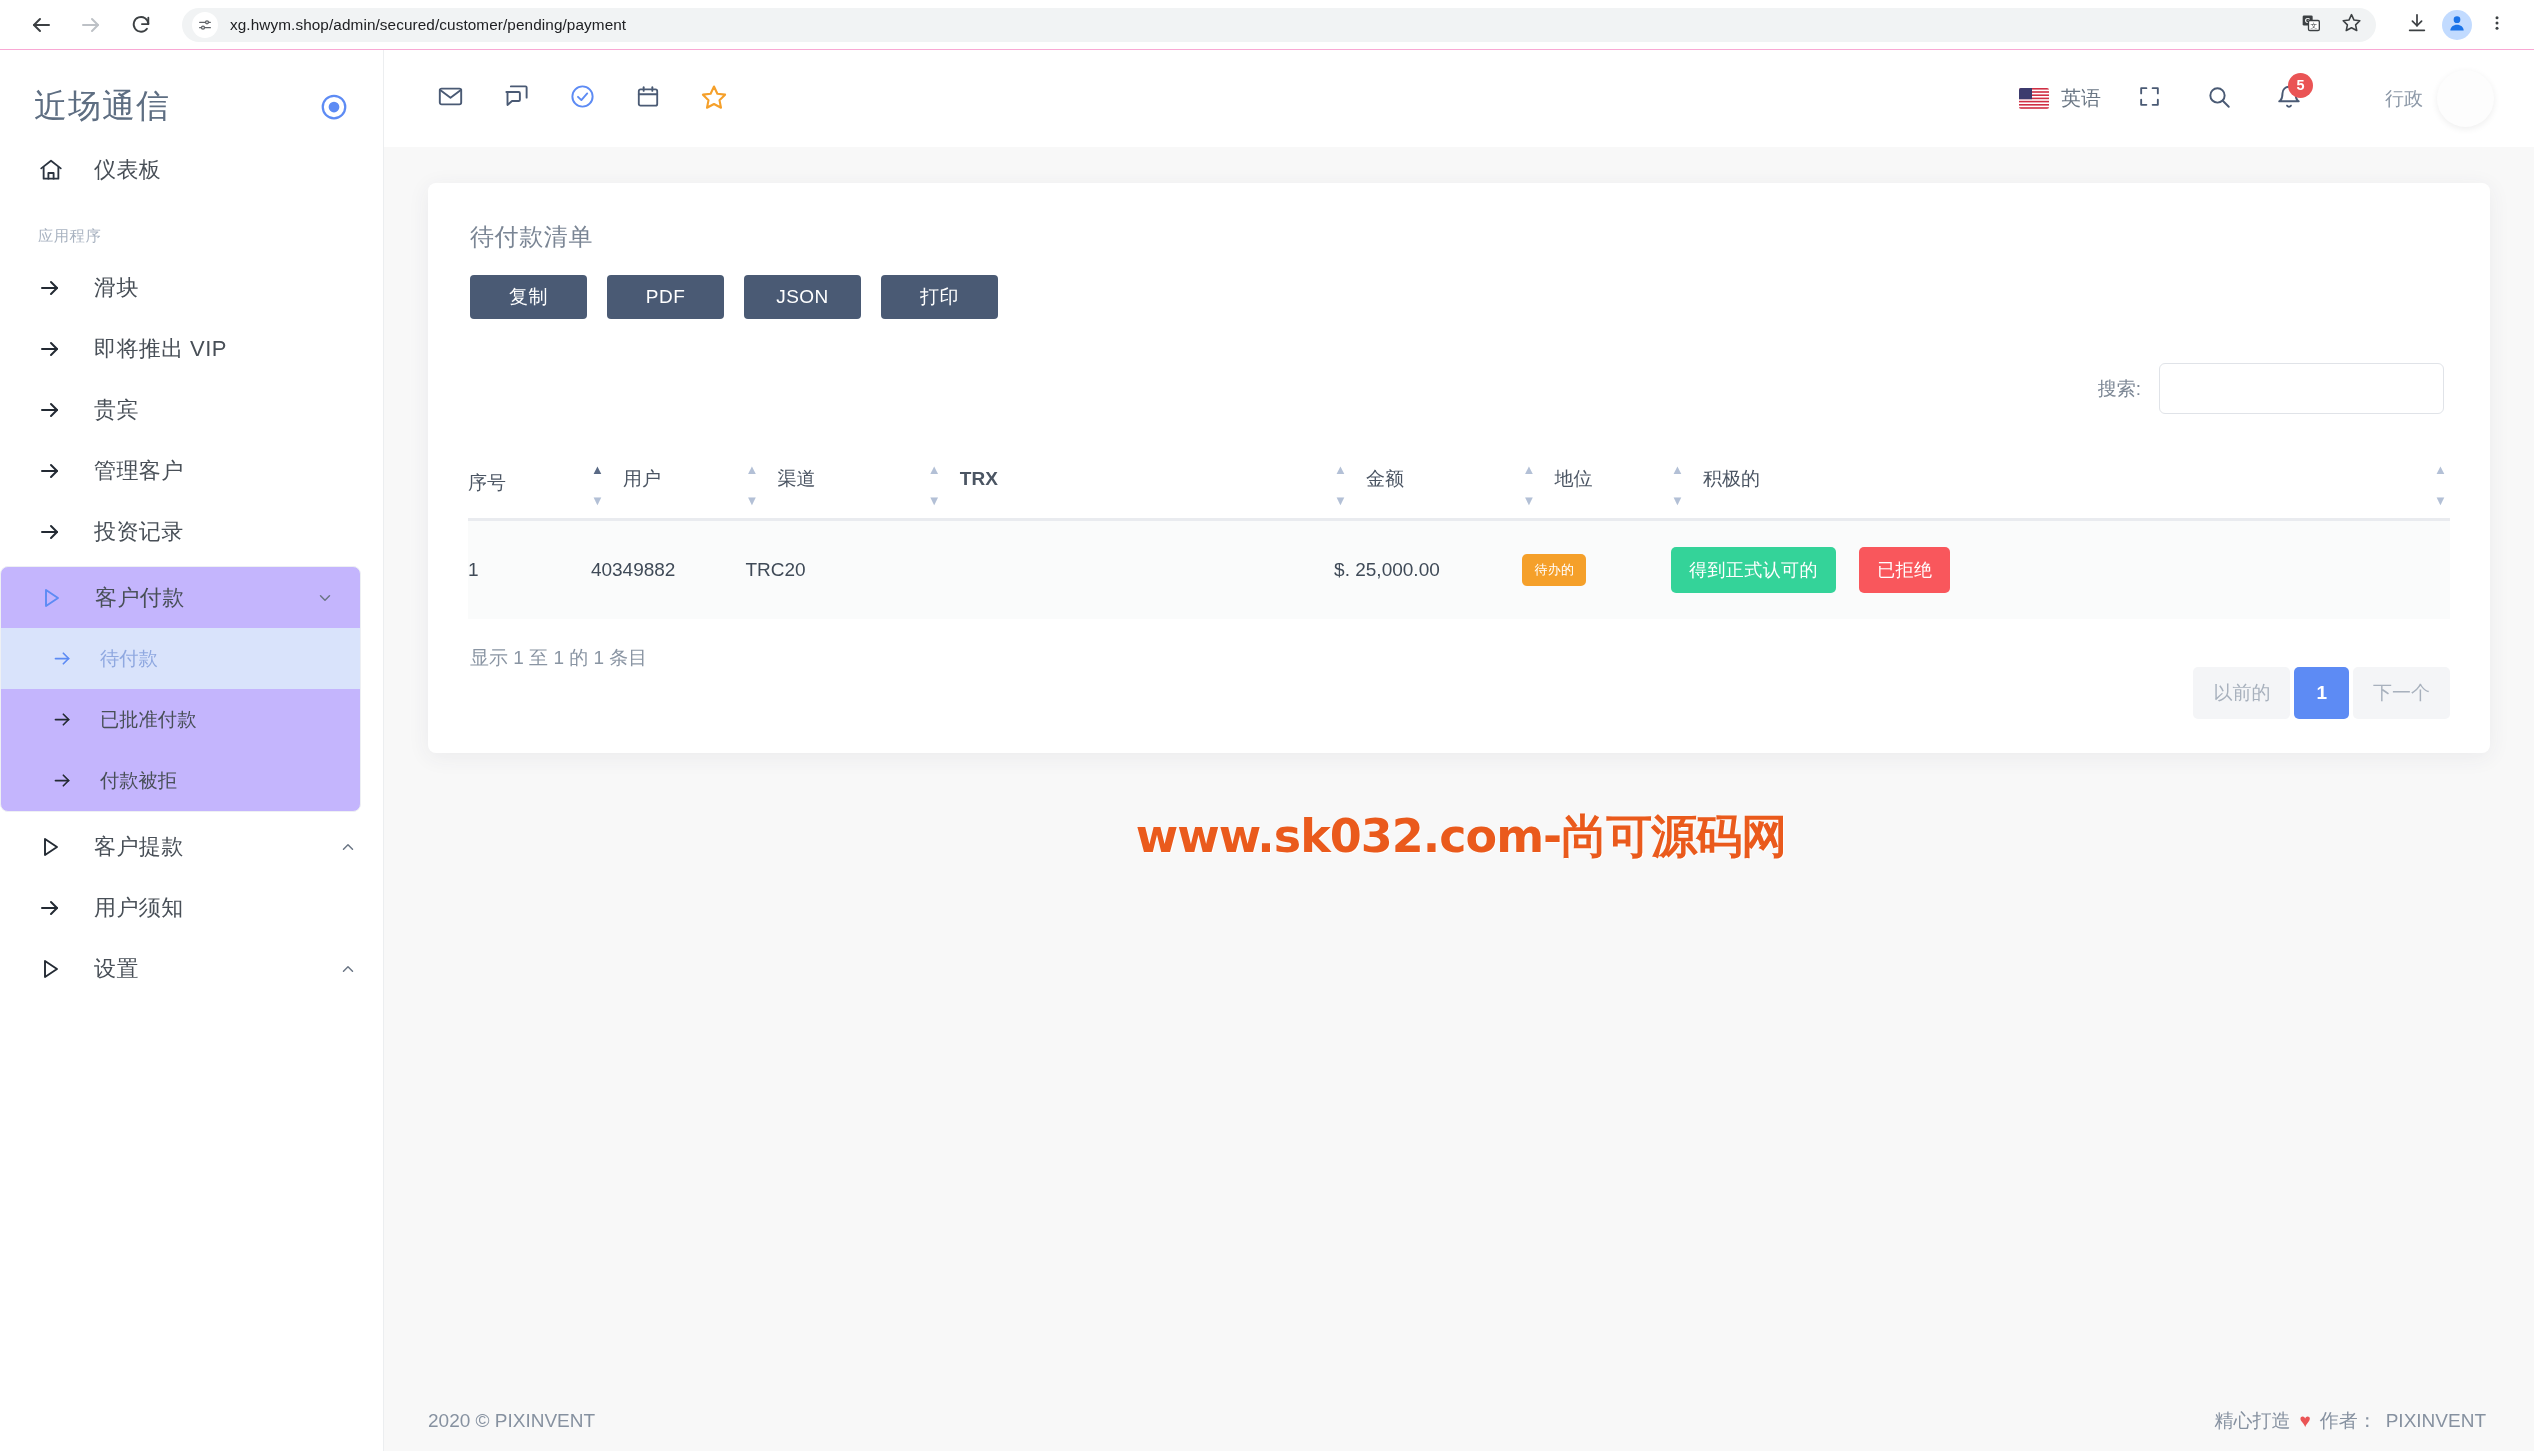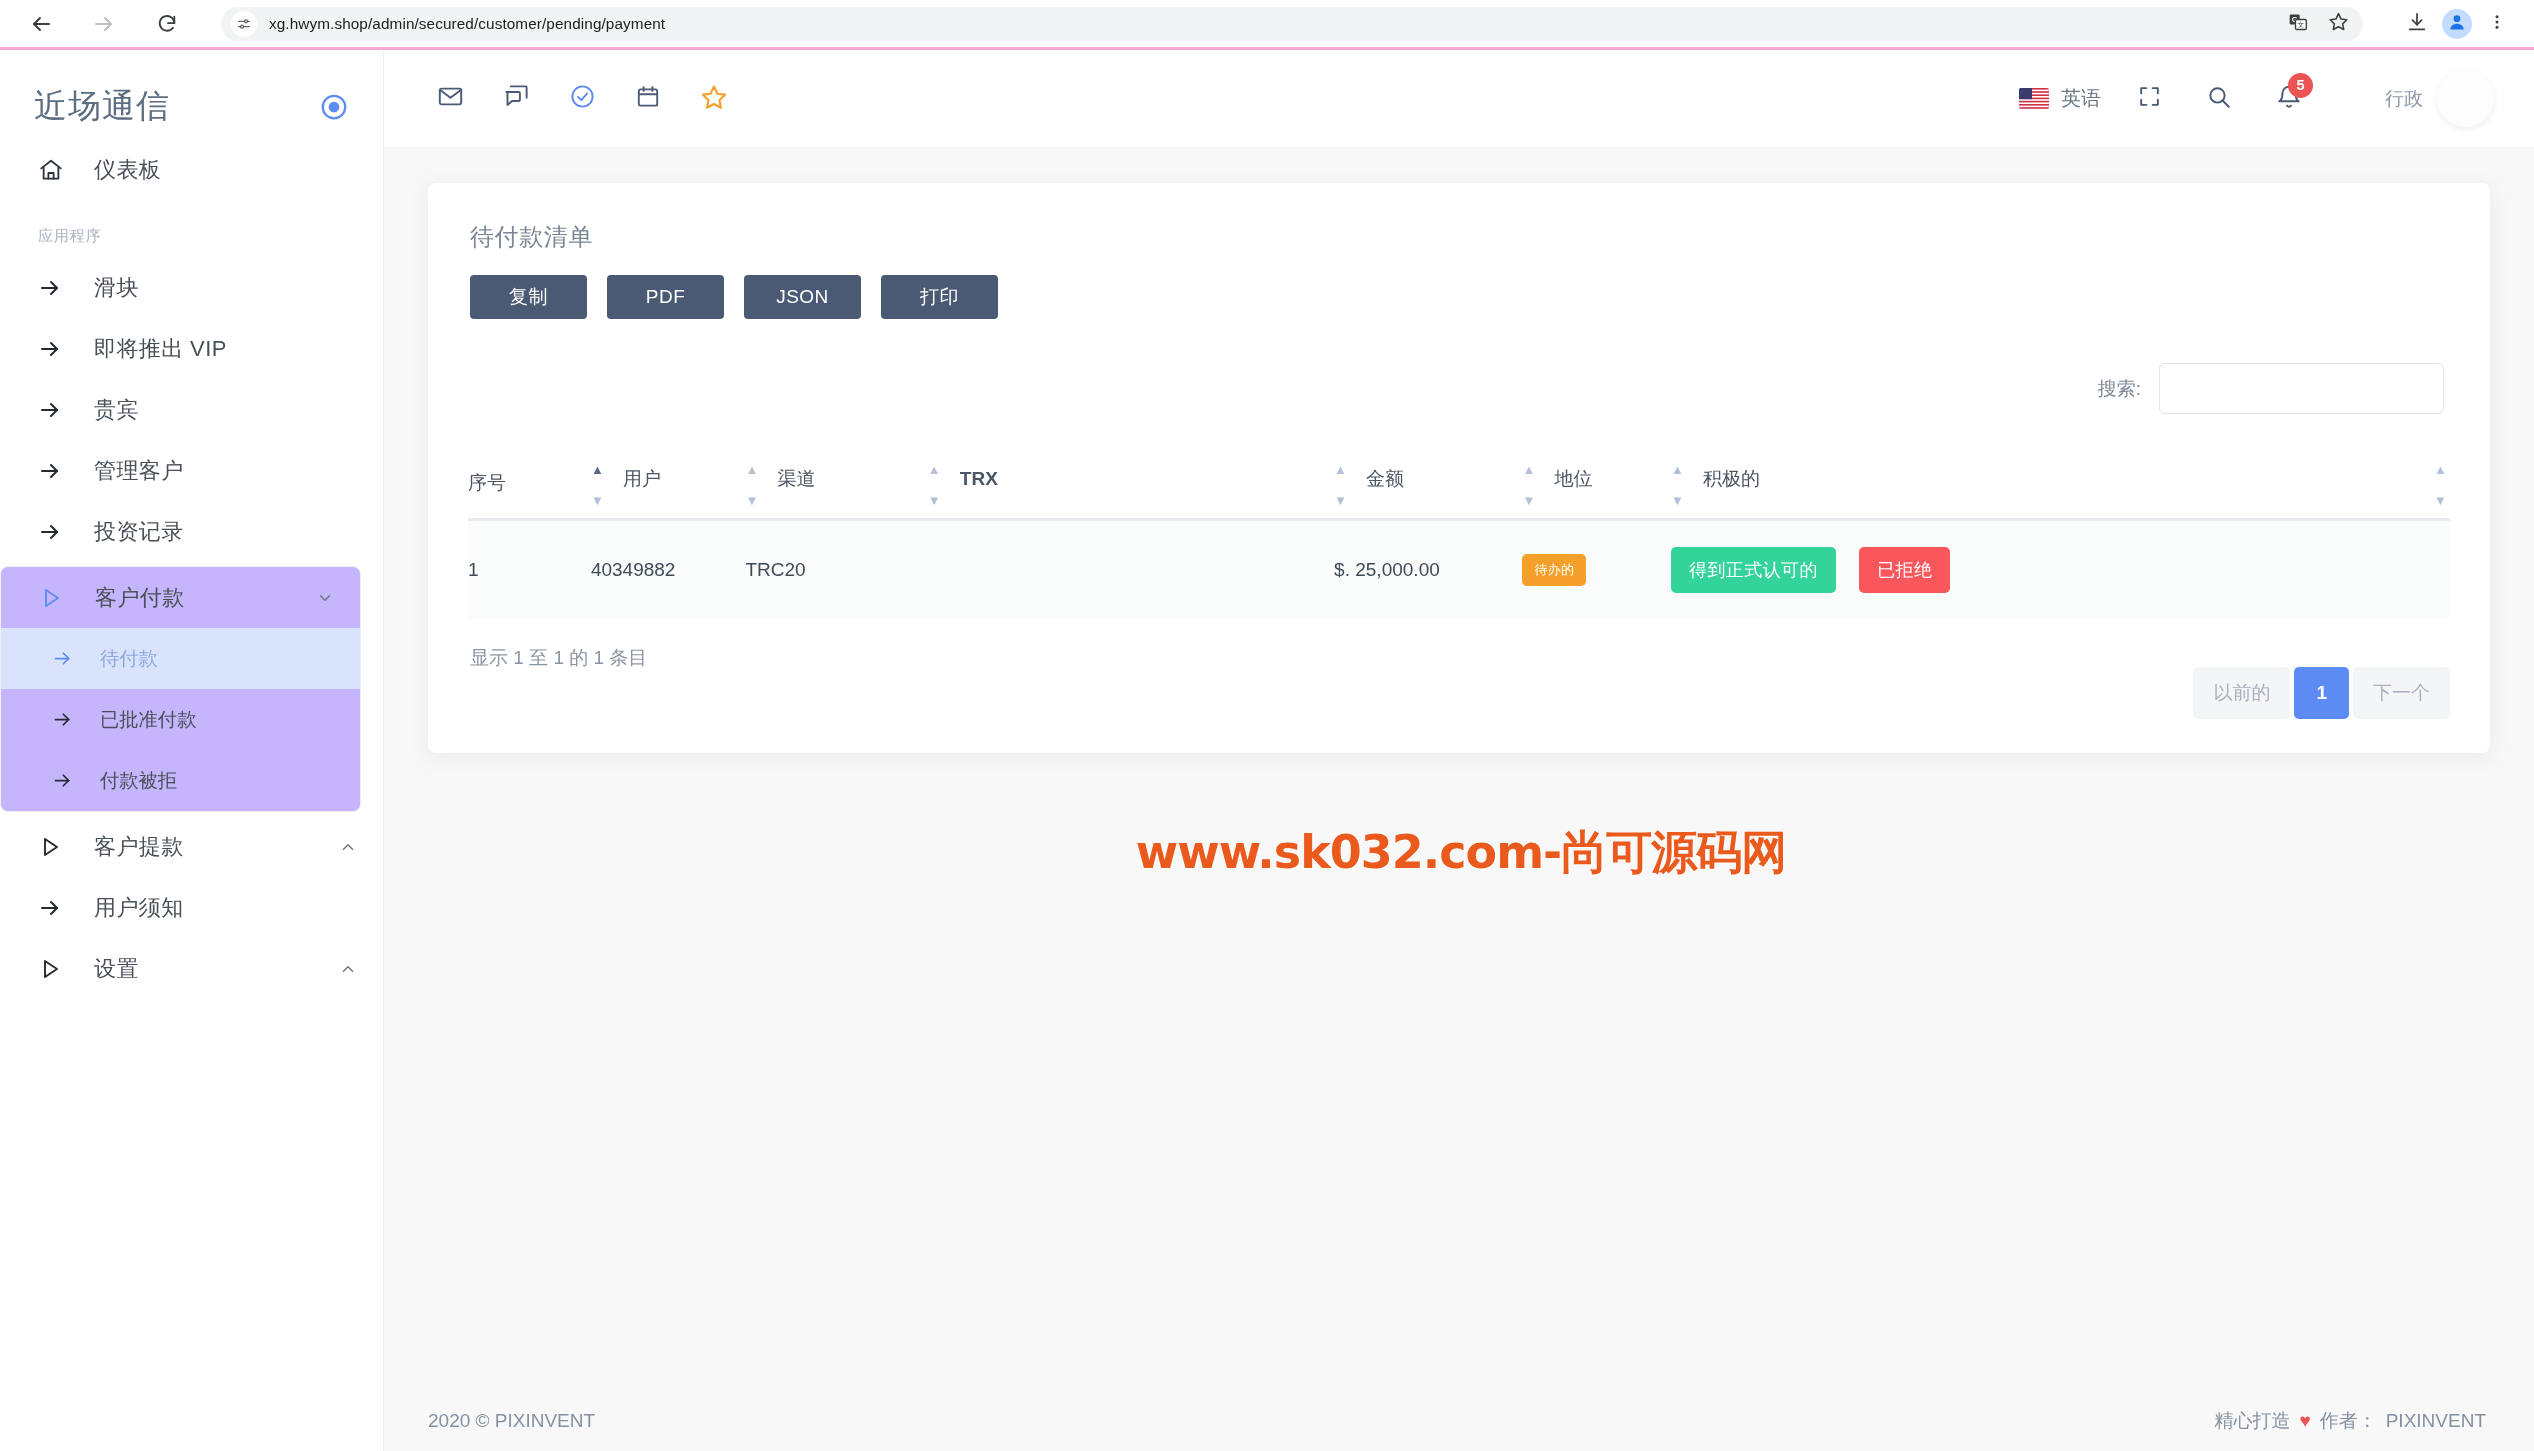--- a/index.html
+++ b/index.html
@@ -7,22 +7,22 @@
     width: 2534px; height: 1451px;
     font-family: "Liberation Sans", "DejaVu Sans", sans-serif;
     background: #ffffff; overflow: hidden;
   }
 
   
   #browser-bar {
     height: 50px; width: 100%;
     background: #ffffff;
     display: flex; align-items: center;
-    gap: 17px; padding: 0 18px;
-    border-bottom: 3px solid #f9a8d4;
+    gap: 4px; padding: 0 18px;
+    border-bottom: 1px solid #f9a8d4;
     flex: 0 0 50px;
   }
   .nav-btn {
     width: 46px; height: 46px;
     display: flex; align-items: center; justify-content: center;
     border-radius: 50%; cursor: pointer;
   }
   .nav-btn svg { display: block; }
   #omnibox {
     flex: 1; height: 34px; margin: 0 12px 0 14px;
@@ -234,21 +234,20 @@
   }
   .page-btn.active { background: #5d8bf4; color: #ffffff; font-weight: 600; padding: 13px 22px; }
 
   #watermark {
     position: absolute; left: 4px; right: 0; top: 659px;
     text-align: center; pointer-events: none;
     font-family: "DejaVu Sans", sans-serif;
     font-size: 46px; font-weight: 700; color: #ea5a1c;
     letter-spacing: -1px;
     text-shadow: 1px 1px 0 rgba(255,255,255,0.85);
-    margin-top: 16px;
   }
 
   
   #app-footer {
     height: 63px; flex: 0 0 63px;
     display: flex; align-items: center;
     padding: 0 48px 0 44px;
     background: #f8f8f8;
   }
   #footer-left { font-size: 19px; color: #8691a0; }

